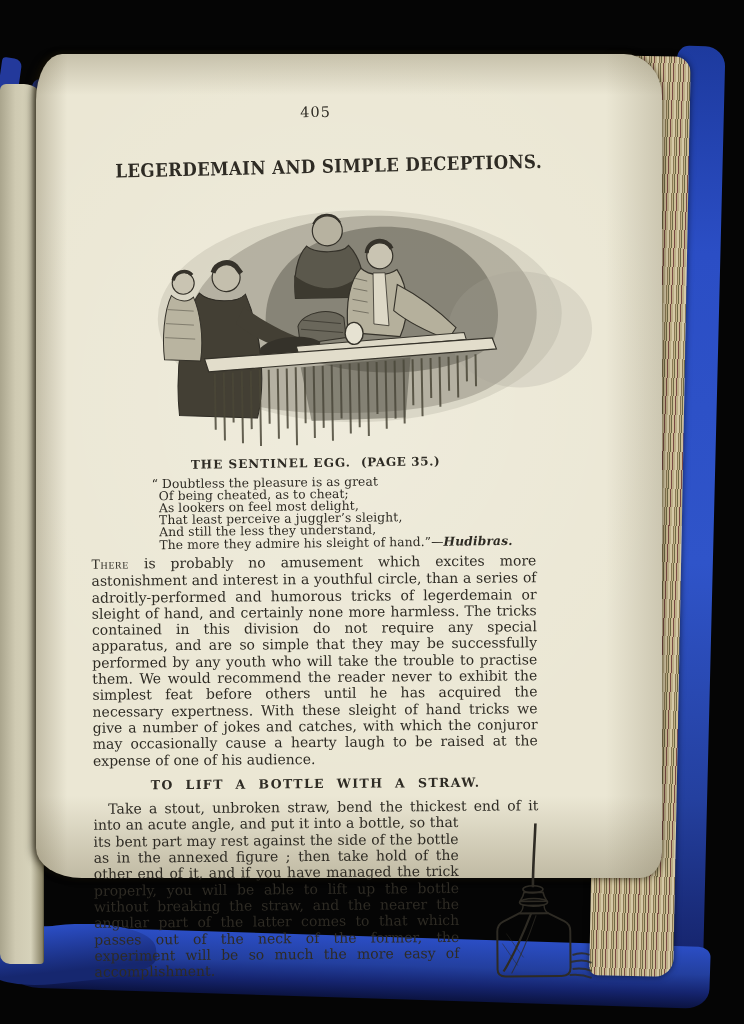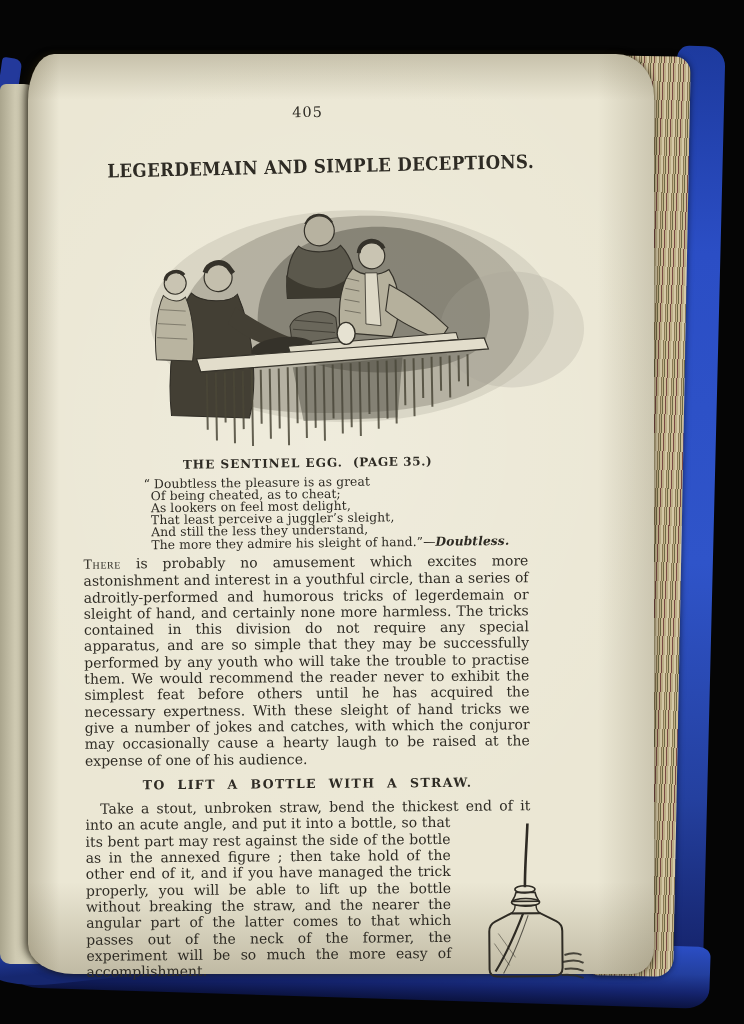--- a/index.html
+++ b/index.html
@@ -51,21 +51,21 @@
     box-shadow:0 0 6px rgba(0,0,0,0.6);
     z-index:2;
   }
   .facing-page{
     position:absolute;left:0;top:84px;width:44px;height:880px;
     background:linear-gradient(90deg,#aaa58d 0%,#cfcab2 35%,#d6d2ba 70%,#8a8468 96%,#55513c 100%);
     border-radius:6px 20px 4px 10px;
     z-index:2;
   }
   .page{
-    position:absolute;left:28px;top:54px;width:626px;height:920px;
+    position:absolute;left:36px;top:54px;width:626px;height:824px;
     background:
       linear-gradient(90deg,rgba(110,100,70,0.32) 0%,rgba(0,0,0,0) 5%,rgba(0,0,0,0) 91%,rgba(110,100,70,0.25) 100%),
       linear-gradient(180deg,rgba(115,105,75,0.30) 0%,rgba(0,0,0,0) 5%,rgba(0,0,0,0) 90%,rgba(105,95,65,0.33) 100%),
       radial-gradient(85% 70% at 48% 42%,rgba(255,255,254,0.20),rgba(0,0,0,0) 70%),
       #ebe7d4;
     border-radius:26px 38px 22px 46px / 46px 42px 26px 30px;
     box-shadow:-6px 0 8px -3px rgba(25,20,8,0.8), 0 -4px 6px -3px rgba(25,20,8,0.55), 4px 4px 8px -4px rgba(20,15,5,0.5);
     z-index:3;
   }
   .page-inner{position:absolute;inset:0;color:#2e2b24;}
@@ -185,21 +185,21 @@
       <div class="illo-caption">
         <span class="cap-main">THE SENTINEL EGG.</span><span class="cap-ref">(PAGE 35.)</span>
       </div>
 
       <div class="poem">
         <div class="poem-line">“ Doubtless the pleasure is as great</div>
         <div class="poem-line">Of being cheated, as to cheat;</div>
         <div class="poem-line">As lookers on feel most delight,</div>
         <div class="poem-line">That least perceive a juggler’s sleight,</div>
         <div class="poem-line">And still the less they understand,</div>
-        <div class="poem-line"><span>The more they admire his sleight of hand.”—</span><i>Doubtless.</i></div>
+        <div class="poem-line"><span>The more they admire his sleight of hand.”—</span><i>Hudibras.</i></div>
       </div>
 
       <div class="text-flow">
         <p class="para"><span class="lead-word">There</span> <span>is probably no amusement which excites more astonishment and interest in a youthful circle, than a series of adroitly-performed and humorous tricks of legerdemain or sleight of hand, and certainly none more harmless.  The tricks contained in this division do not require any special apparatus, and are so simple that they may be successfully performed by any youth who will take the trouble to practise them.  We would recommend the reader never to exhibit the simplest feat before others until he has acquired the necessary expertness.  With these sleight of hand tricks we give a number of jokes and catches, with which the conjuror may occasionally cause a hearty laugh to be raised at the expense of one of his audience.</span></p>
 
         <div class="section-heading">TO LIFT A BOTTLE WITH A STRAW.</div>
 
         <p class="para2"><span>Take a stout, unbroken straw, bend the thickest end of it into an</span>
           <span class="bottle-fig">
               <svg width="120" height="158" viewBox="0 0 120 158">

